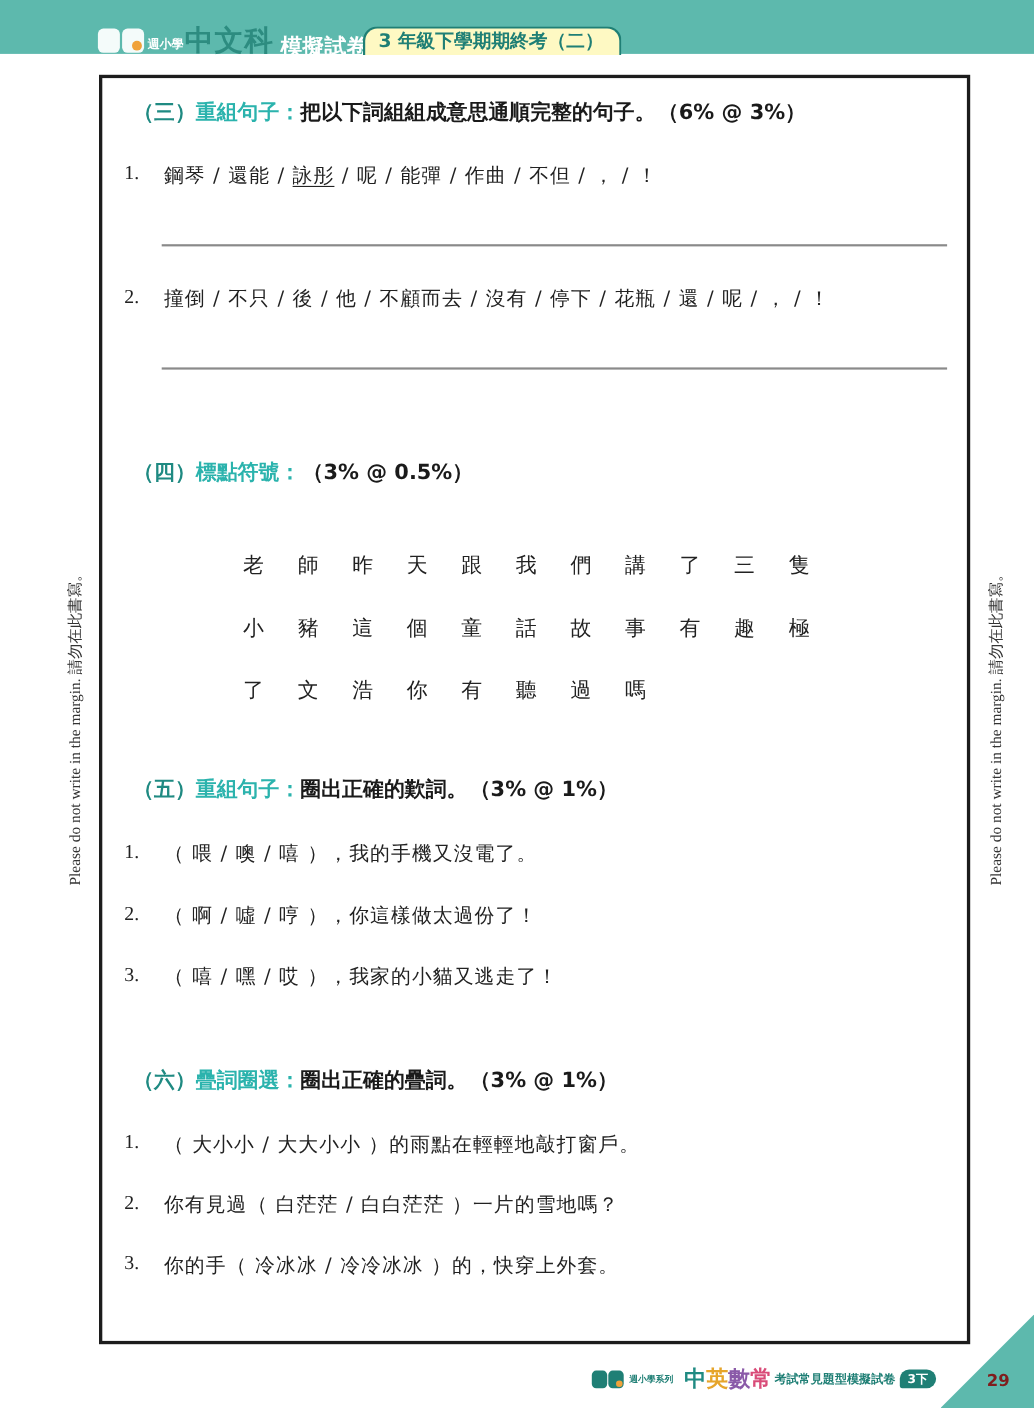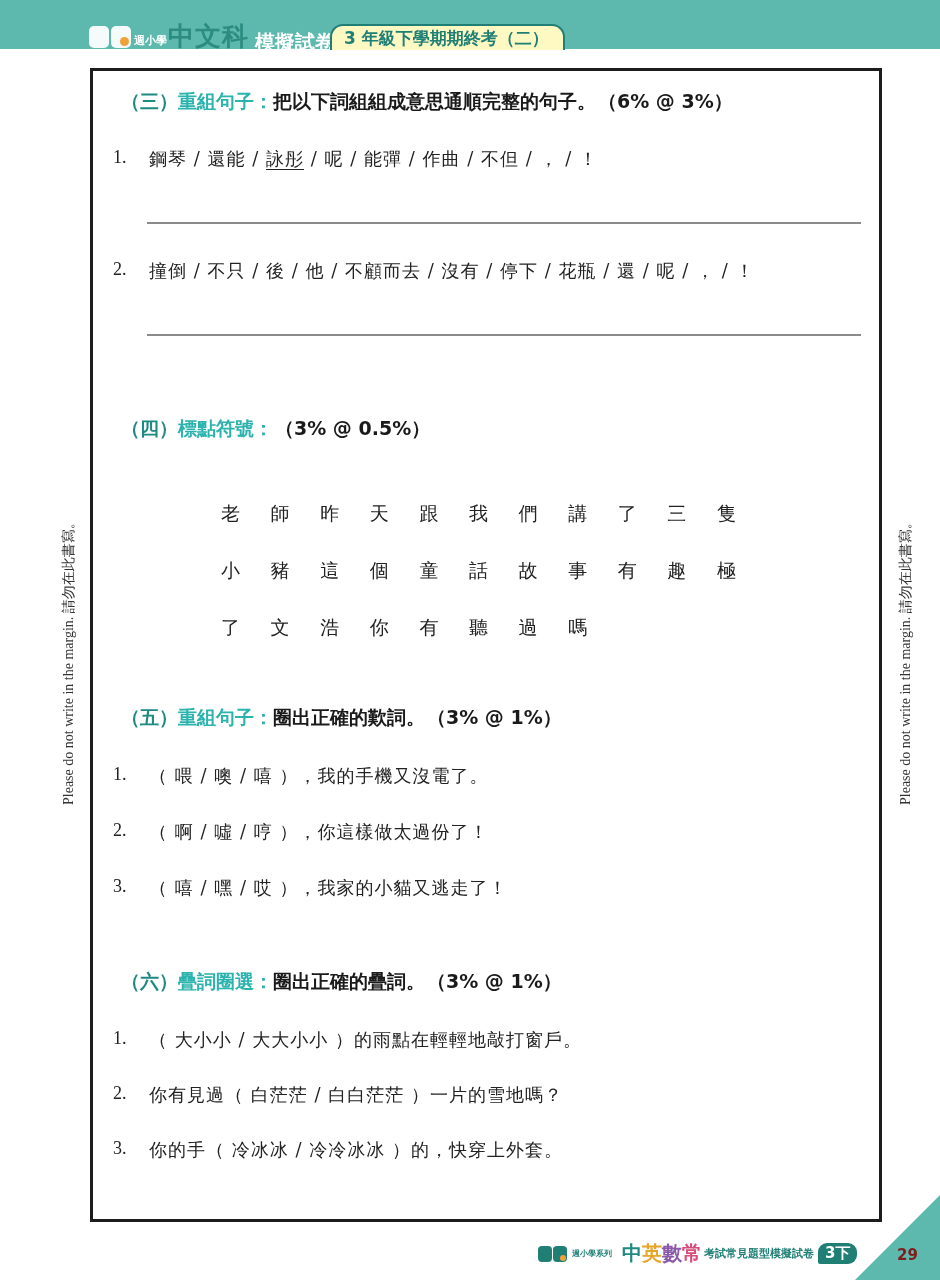--- a/index.html
+++ b/index.html
@@ -47,21 +47,21 @@
     .f-logo { display: flex; align-items: flex-end; margin-right: 4px; }
     .f-logo .blk { width: 14px; height: 16px; background: #1f7f75; border-radius: 4px; margin-right: 1px; position: relative; }
     .f-logo .dot { position: absolute; right: 1px; bottom: 1px; width: 6px; height: 6px; border-radius: 50%; background: #f0a23a; }
     .f-series { font-size: 8px; color: #1f7f75; font-weight: bold; margin-right: 10px; }
     .f-big { font-size: 20px; font-weight: bold; }
     .c-zh { color: #1f8a82; }
     .c-en { color: #e6a52b; }
     .c-math { color: #8a5aa8; }
     .c-gs { color: #d94b78; }
     .f-sub { font-size: 11px; font-weight: bold; color: #1f7f75; margin-left: 2px; }
-    .f-grade { margin-left: 4px; background: #1f7f75; color: #fff; font-size: 15px; font-weight: bold; padding: 1px 7px; border-radius: 9px 9px 9px 2px; }
+    .f-grade { margin-left: 4px; background: #1f7f75; color: #fff; font-size: 11px; font-weight: bold; padding: 1px 7px; border-radius: 9px 9px 9px 2px; }
     .page-num { position: absolute; left: 897px; top: 1246px; font-family: "DejaVu Sans", sans-serif; font-size: 15px; font-weight: bold; color: #7f1d1d; }
     .corner { position: absolute; left: 855px; top: 1195px; width: 85px; height: 85px; background: #5db9ad; clip-path: polygon(100% 0, 100% 100%, 0 100%); }
   </style>
 </head>
 <body>
 
 <div class="header-band"></div>
 <div class="logo26">
   <div class="blk"></div>
   <div class="blk b2">

